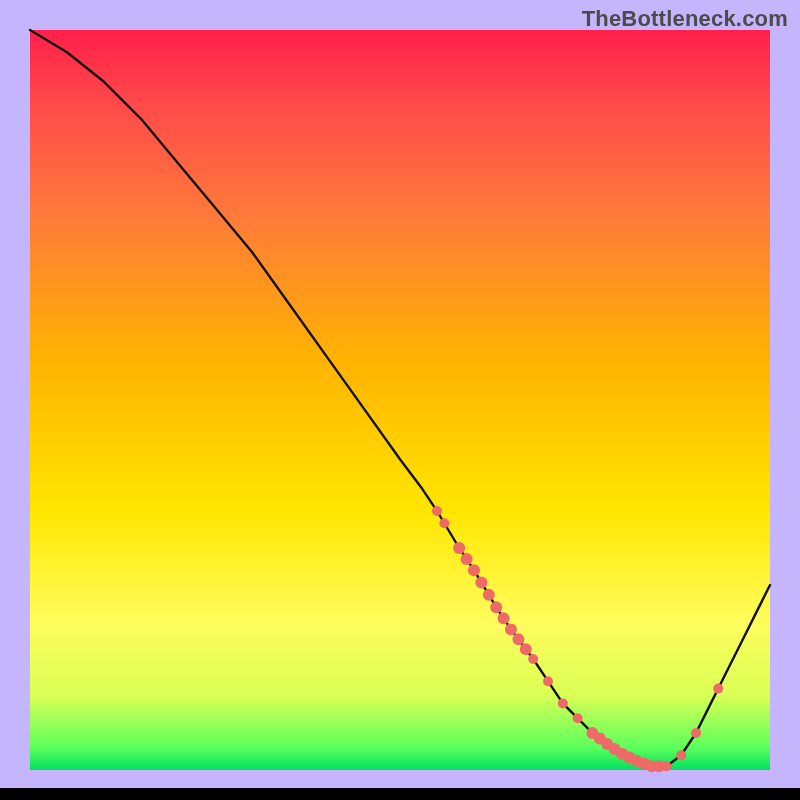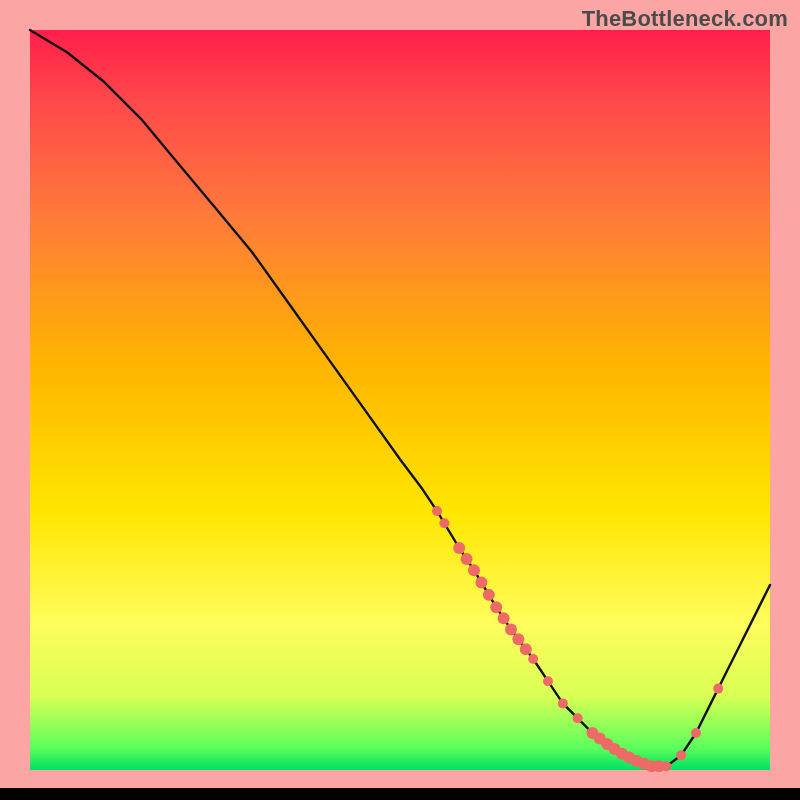--- a/index.html
+++ b/index.html
@@ -1,21 +1,21 @@
 <!DOCTYPE html>
 <html><head>
 <meta charset="utf-8">
 <style>
   * { margin: 0; padding: 0; box-sizing: border-box; }
   html, body { width: 800px; height: 800px; background: #000; overflow: hidden; }
   .stage {
     position: relative;
     width: 800px;
     height: 788px;
-    background: #fca5a5;
+    background: #c4b5fd;
   }
   .plot-area {
     position: absolute;
     left: 30px;
     top: 30px;
     width: 740px;
     height: 740px;
     background: linear-gradient(to bottom,
       #ff1f4a 0%,
       #ff4a4a 10%,

